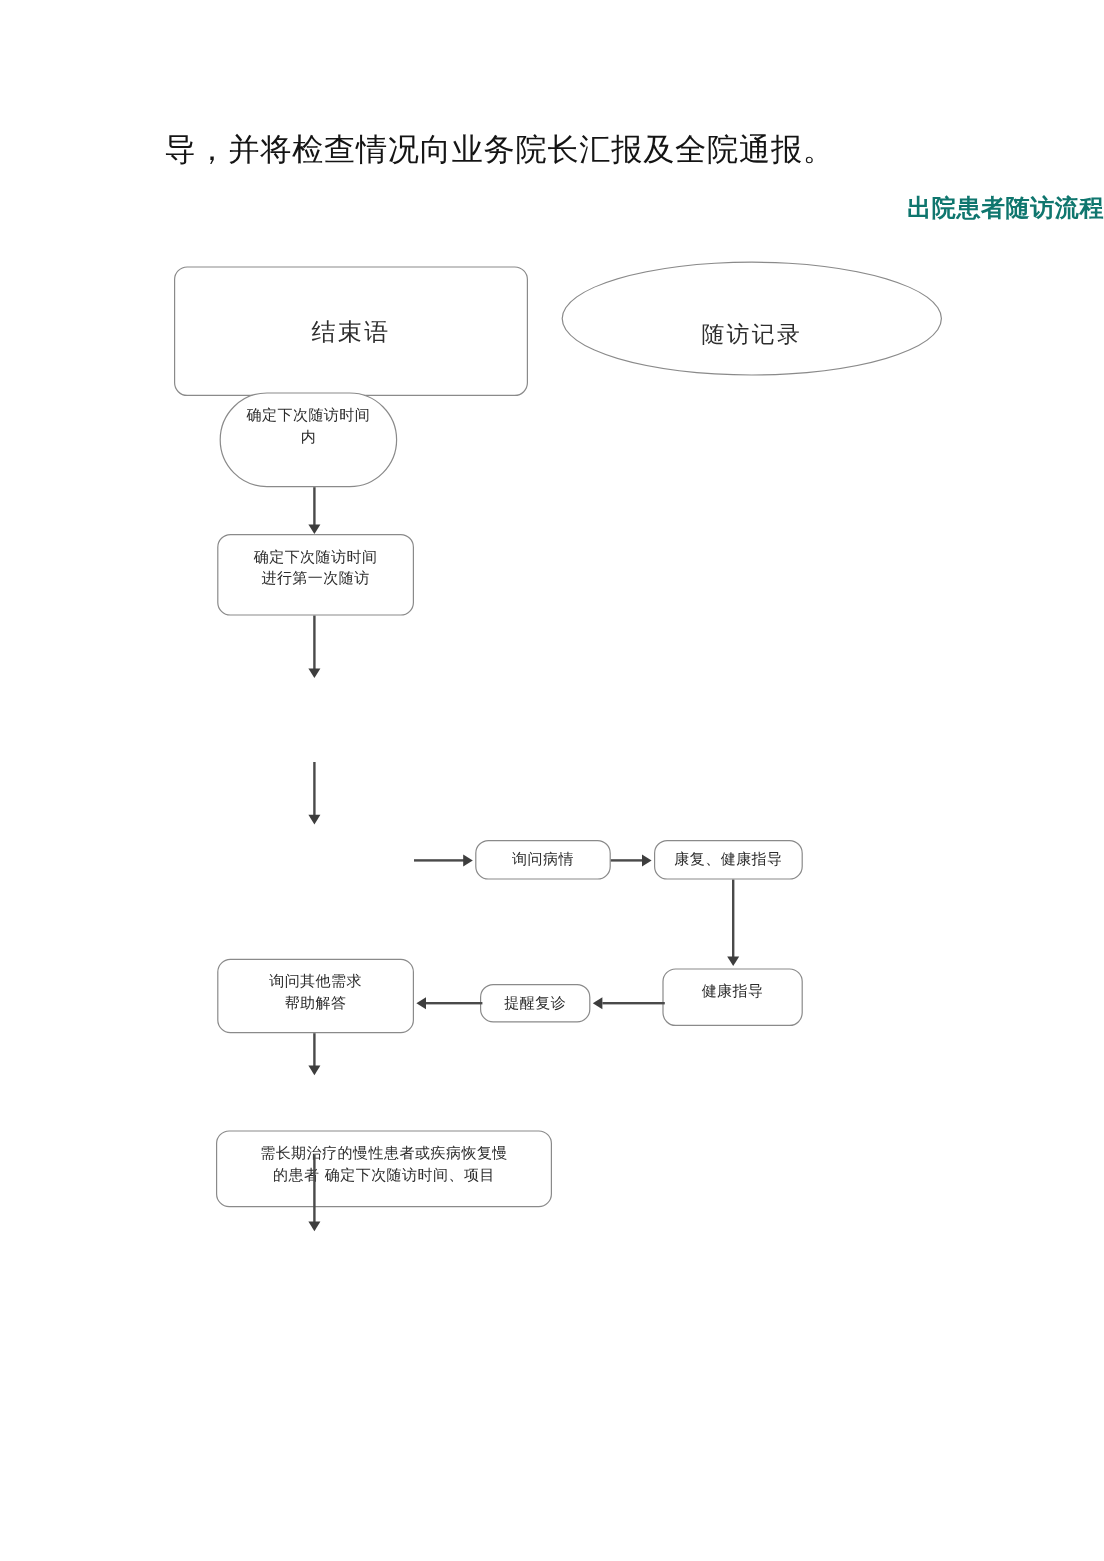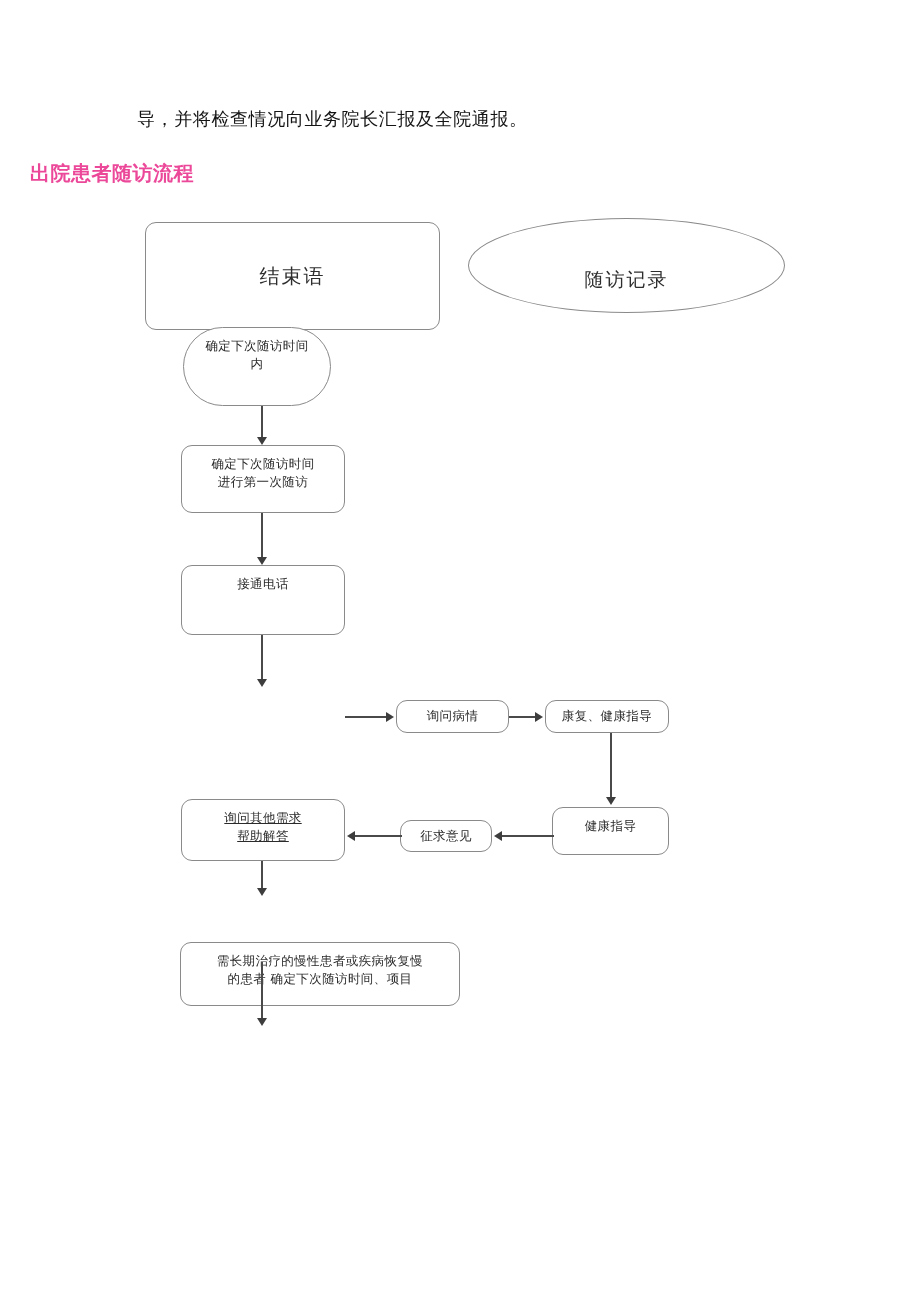--- a/index.html
+++ b/index.html
@@ -19,38 +19,38 @@
     background: #ffffff;
     overflow: hidden;
   }
 
   
   .body-line {
     position: absolute;
     left: 137px;
     top: 107px;
     font-family: "DejaVu Serif", "Liberation Serif", serif;
-    font-size: 18px;
+    font-size: 26px;
     letter-spacing: 0.6px;
     color: #141414;
     white-space: nowrap;
   }
 
   
   .chart-title {
     position: absolute;
     left: 0;
     top: 160px;
     width: 920px;
-    text-align: left;
+    text-align: right;
     font-family: "DejaVu Sans", "Liberation Sans", sans-serif;
     font-size: 20px;
     font-weight: bold;
     letter-spacing: 0.5px;
-    color: #ec4899;
+    color: #0f766e;
     padding-left: 30px;
     box-sizing: border-box;
   }
 
   
   #flow {
     position: absolute;
     left: 0;
     top: 0;
     width: 920px;
@@ -148,42 +148,39 @@
     <div class="node pill align-top" style="left:183px; top:327px; width:148px; height:79px;">
       <span class="node-text">确定下次随访时间
 内</span>
     </div>
 
     <div class="node rr align-top" style="left:181px; top:445px; width:164px; height:68px;">
       <span class="node-text">确定下次随访时间
 进行第一次随访</span>
     </div>
 
-    <div class="node rr align-top" style="left:181px; top:565px; width:164px; height:70px;">
-      <span class="node-text">接通电话</span>
-    </div>
 
 
     <div class="node rr align-center" style="left:396px; top:700px; width:113px; height:33px;">
       <span class="node-text">询问病情</span>
     </div>
 
     <div class="node rr align-center" style="left:545px; top:700px; width:124px; height:33px;">
       <span class="node-text">康复、健康指导</span>
     </div>
 
     <div class="node rr align-top" style="left:552px; top:807px; width:117px; height:48px;">
       <span class="node-text">健康指导</span>
     </div>
 
     <div class="node rr align-center" style="left:400px; top:820px; width:92px; height:32px;">
-      <span class="node-text">征求意见</span>
-    </div>
-
-    <div class="node rr align-top" style="left:181px; top:799px; width:164px; height:62px;text-decoration:underline;">
+      <span class="node-text">提醒复诊</span>
+    </div>
+
+    <div class="node rr align-top" style="left:181px; top:799px; width:164px; height:62px;">
       <span class="node-text">询问其他需求
 帮助解答</span>
     </div>
 
     <div class="node rr align-top" style="left:180px; top:942px; width:280px; height:64px;">
       <span class="node-text">需长期治疗的慢性患者或疾病恢复慢
 的患者  确定下次随访时间、项目</span>
     </div>
 
     <div class="conn v" style="left:261px; top:406px; height:33px;"></div>

